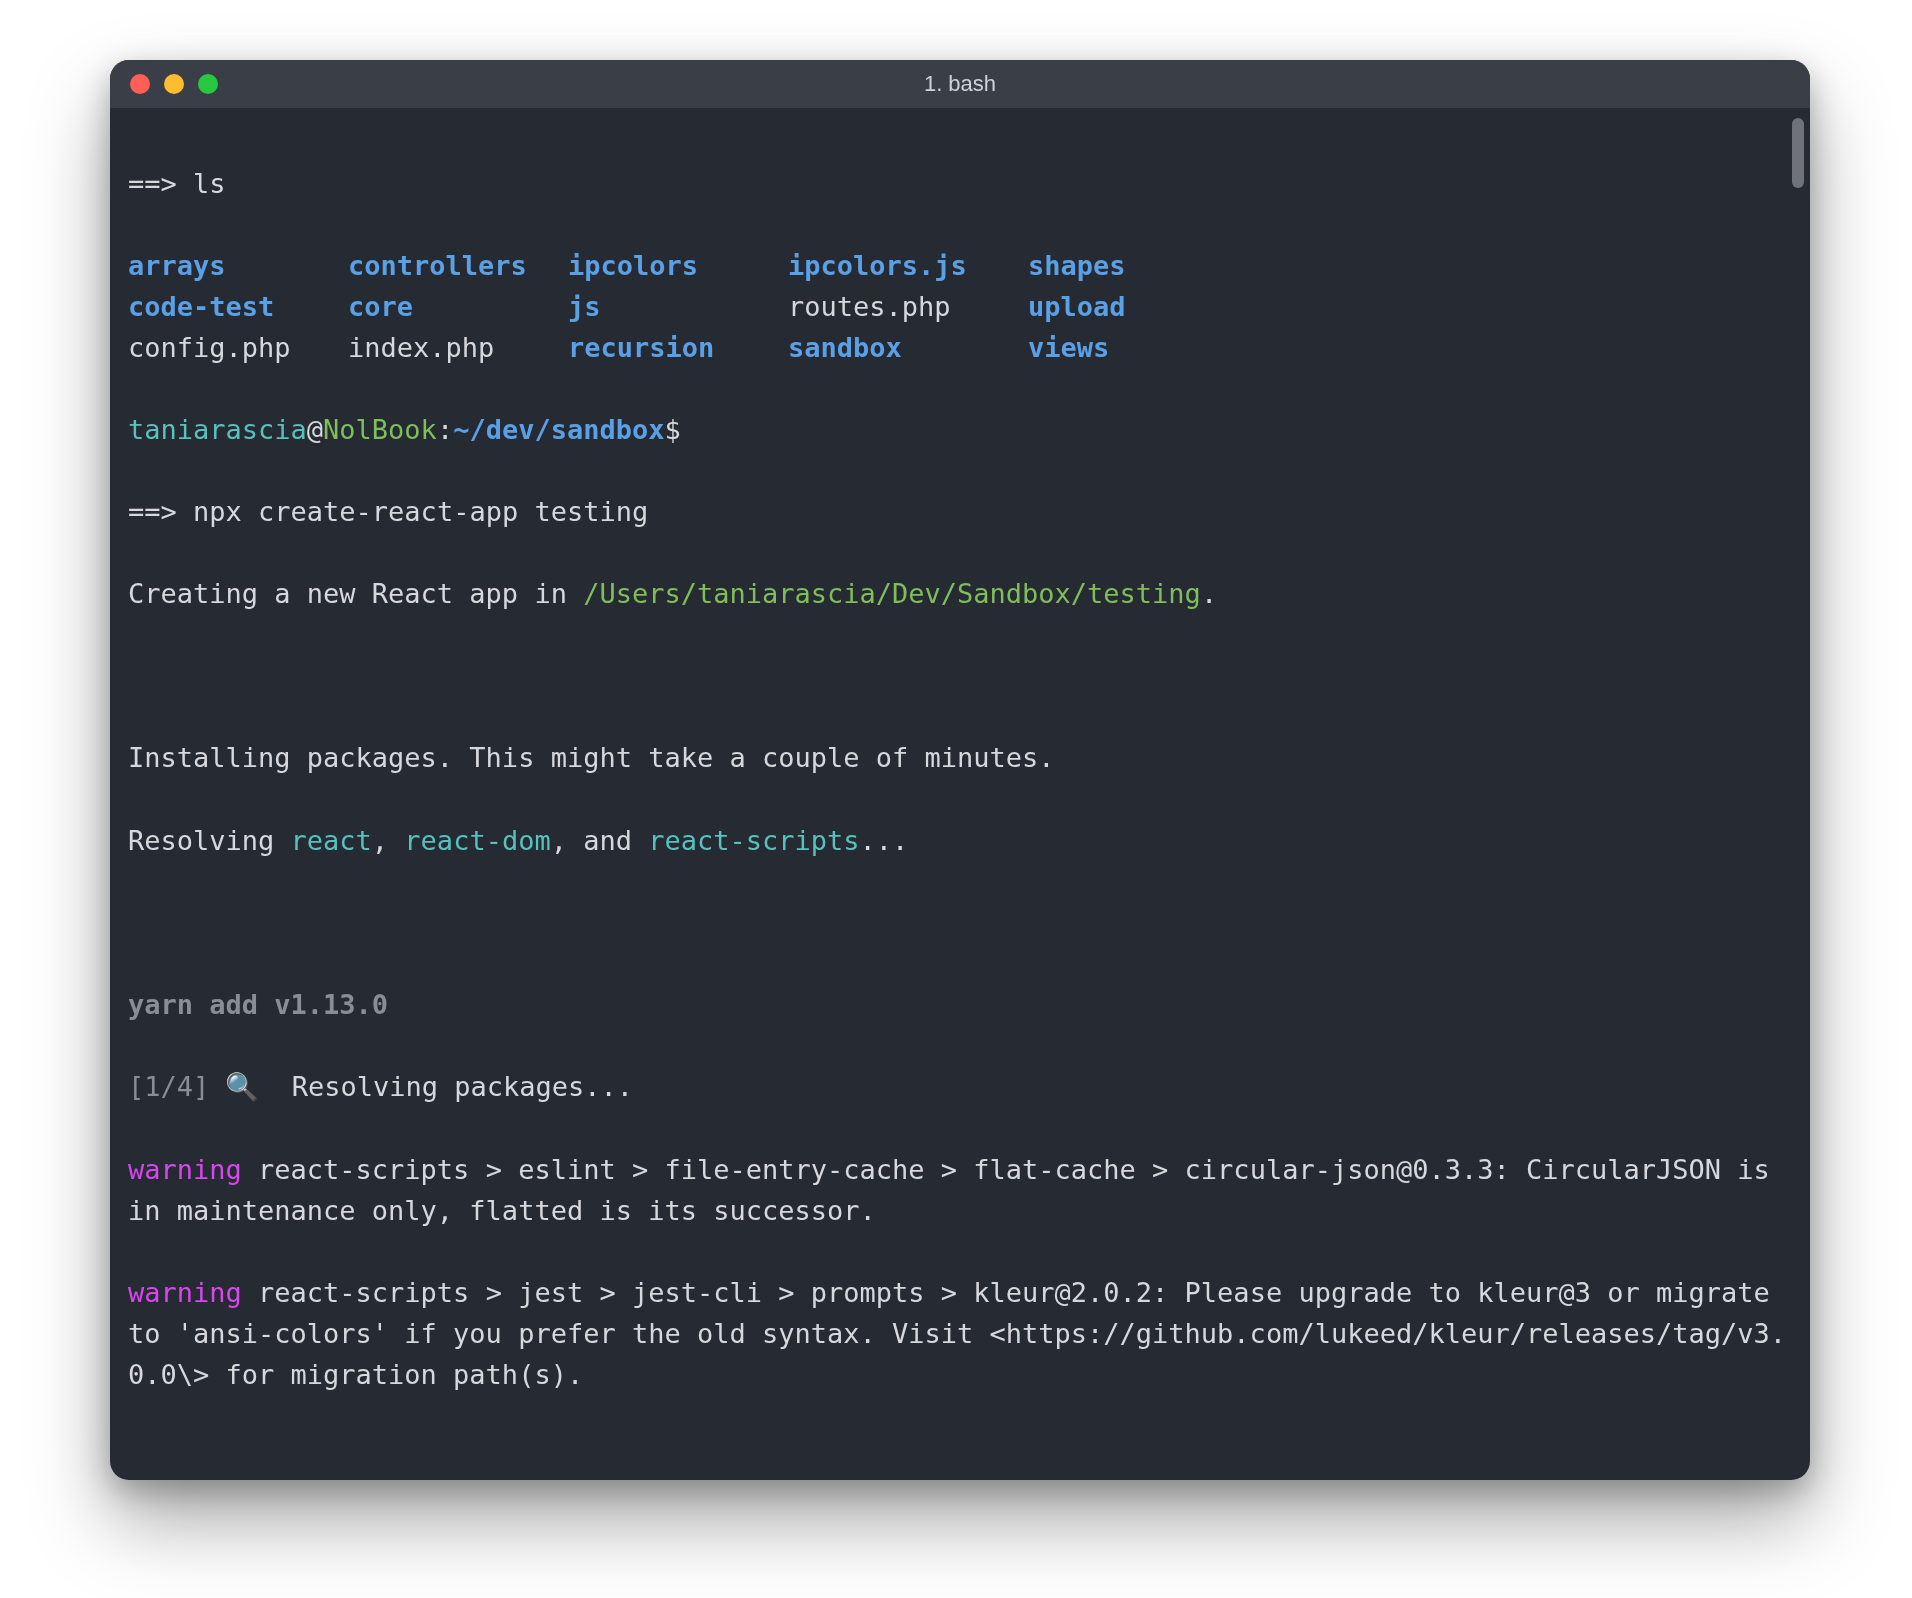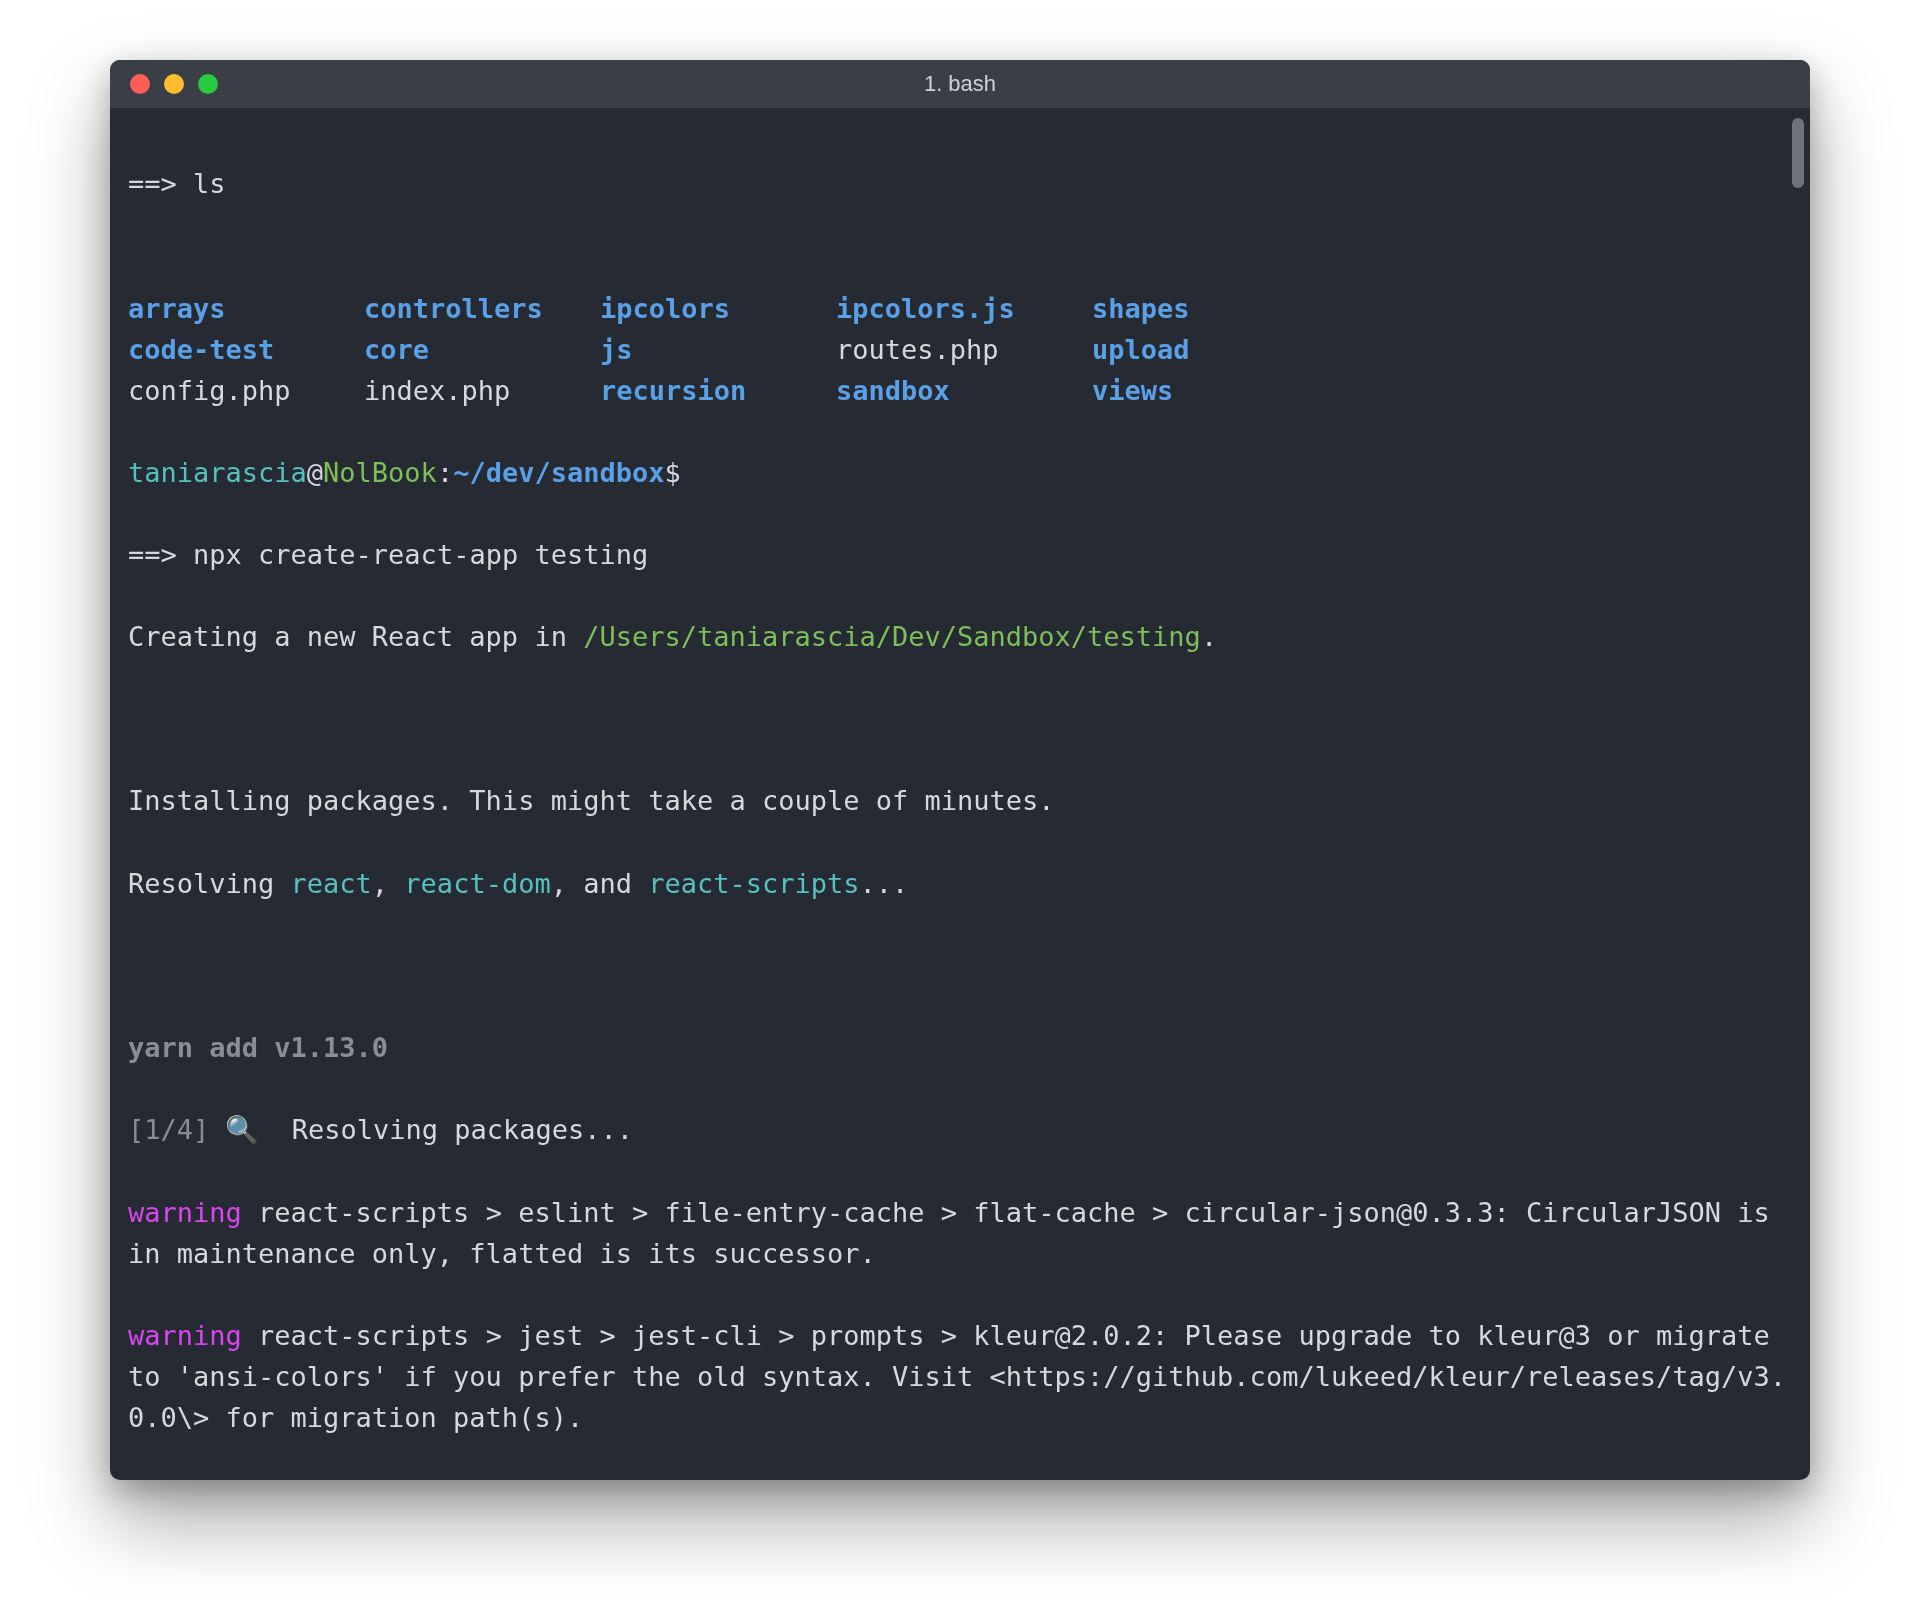--- a/index.html
+++ b/index.html
@@ -9,21 +9,21 @@
     height: 1598px;
     background: #ffffff;
     font-family: "SF Mono", "Menlo", "Consolas", monospace;
   }
   .frame-shadow {
     position: absolute;
     left: 110px;
     top: 60px;
     width: 1700px;
     height: 1420px;
-    border-radius: 10px;
+    border-radius: 19px;
     background: #262a33;
     box-shadow: 0 40px 80px rgba(0,0,0,0.35), 0 10px 30px rgba(0,0,0,0.25);
     overflow: hidden;
   }
   .titlebar {
     height: 48px;
     background: #3a3e46;
     display: flex;
     align-items: center;
     position: relative;
@@ -85,22 +85,21 @@
   .prompt-user  { color: #56c1bd; }
   .prompt-at    { color: #d6d8dc; }
   .prompt-host  { color: #7fbf5a; }
   .prompt-colon { color: #d6d8dc; }
   .prompt-path  { color: #5aa0e6; font-weight: 600; }
   .prompt-dollar{ color: #d6d8dc; }
 
   .ls-grid {
     display: grid;
     grid-template-columns: 220px 220px 220px 240px 200px;
-    column-gap: 16px;
-    margin-top: 43px;
+    column-gap: 0;
   }
   .ls-grid span { white-space: pre; }
 
   .emoji { font-family: "Apple Color Emoji","Segoe UI Emoji",sans-serif; }
 </style>
 </head>
 <body>
 
 <div class="frame-shadow">
 

